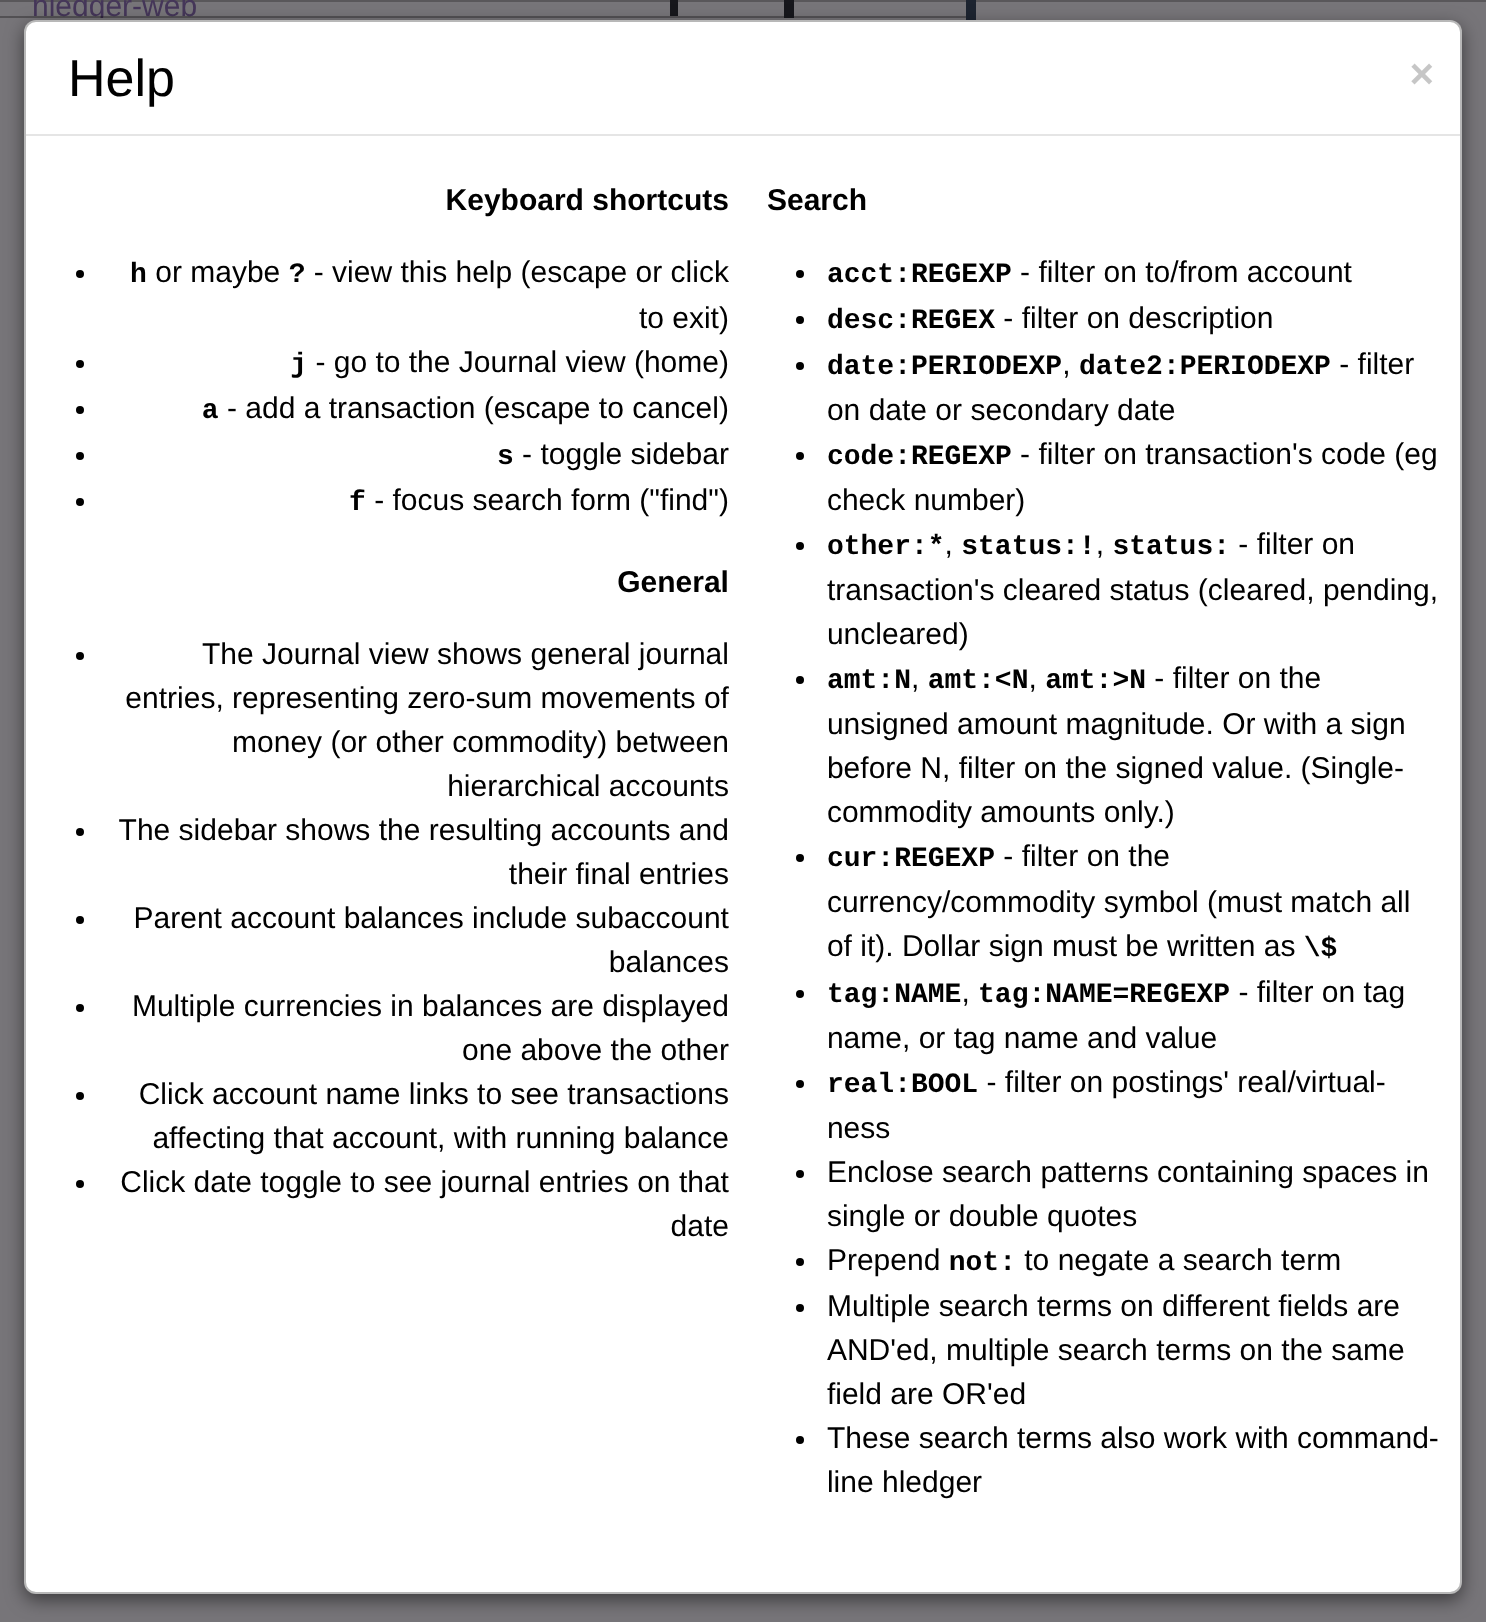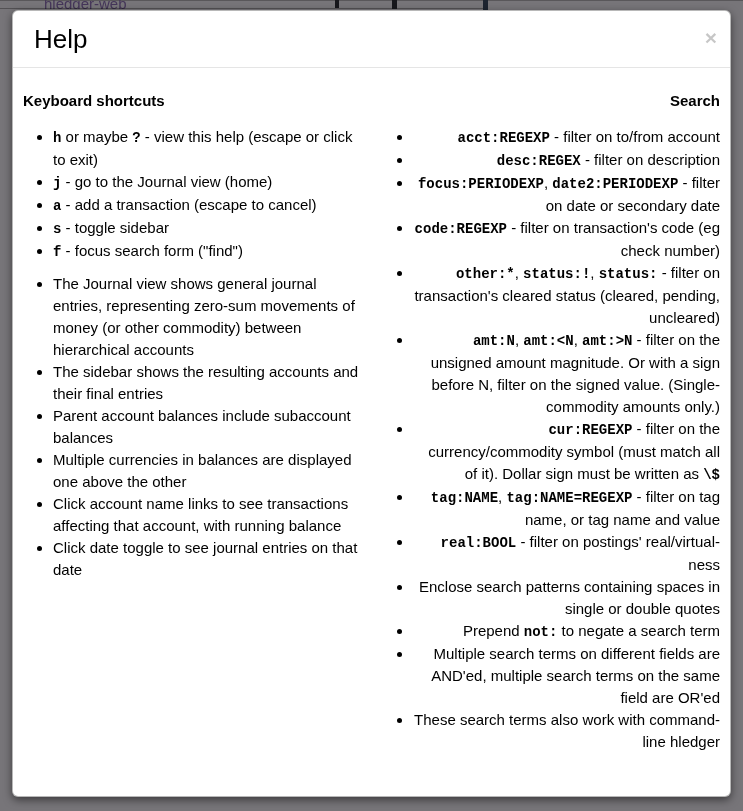--- a/index.html
+++ b/index.html
@@ -8,21 +8,21 @@
     width:743px; height:811px;
     position:relative;
     overflow:hidden;
     background:#777579;
     font-family:"Liberation Sans","DejaVu Sans",sans-serif;
     color:#000;
   }
 
   
   .bg-topline { position:absolute; left:0; top:0; width:743px; height:1px; background:rgba(0,0,0,.25); }
-  .bg-brand { position:absolute; left:44px; top:0; height:9px; overflow:hidden; }
+  .bg-brand { position:absolute; left:16px; top:0; height:9px; overflow:hidden; }
   .bg-brand span { display:block; margin-top:-5px; font-size:15px; color:#453659; white-space:nowrap; }
   .bg-navline { position:absolute; left:0; top:8px; width:487px; height:1px; background:rgba(0,0,0,.30); }
   .frag { position:absolute; top:0; background:#17171c; }
   .frag-1 { left:335px; width:4px; height:8px; }
   .frag-2 { left:392px; width:5px; height:9px; }
   .frag-3 { left:483px; width:5px; height:10px; background:#1d2430; }
 
   
   .modal {
     position:absolute; left:12px; top:10px;
@@ -47,22 +47,22 @@
     font-family:inherit;
     font-size:21px; font-weight:700; line-height:1;
     color:#000; opacity:.22;
     cursor:pointer;
   }
 
   .modal-body {
     padding:14px 10px 10px 10px;
     display:flex;
   }
-  .col-left  { width:345px; margin-right:19px; }
-  .col-right { width:340px;text-align:right; }
+  .col-left  { width:345px; margin-right:19px;text-align:right; }
+  .col-right { width:340px; }
 
   .section-heading {
     margin:8px 0 14px;
     font-size:15px; font-weight:700; line-height:22px;
   }
   .section-heading.not-first { margin-top:18px; }
 
   ul.help-list {
     margin:4px 0 10px;
     padding-left:30px;
@@ -101,35 +101,36 @@
   <div class="modal-body">
     <div class="col-left">
       <h2 class="section-heading">Keyboard shortcuts</h2>
       <ul class="help-list">
           <li><code>h</code> or maybe <code>?</code> - view this help (escape or click to exit)</li>
           <li><code>j</code> - go to the Journal view (home)</li>
           <li><code>a</code> - add a transaction (escape to cancel)</li>
           <li><code>s</code> - toggle sidebar</li>
           <li><code>f</code> - focus search form ("find")</li>
         </ul>
+      <h2 class="section-heading not-first">General</h2>
       <ul class="help-list">
           <li>The Journal view shows general journal entries, representing zero-sum movements of money (or other commodity) between hierarchical accounts</li>
           <li>The sidebar shows the resulting accounts and their final entries</li>
           <li>Parent account balances include subaccount balances</li>
           <li>Multiple currencies in balances are displayed one above the other</li>
           <li>Click account name links to see transactions affecting that account, with running balance</li>
           <li>Click date toggle to see journal entries on that date</li>
         </ul>
     </div>
     <div class="col-right">
       <h2 class="section-heading">Search</h2>
       <ul class="help-list">
           <li><code>acct:REGEXP</code> - filter on to/from account</li>
           <li><code>desc:REGEX</code> - filter on description</li>
-          <li><code>focus:PERIODEXP</code>, <code>date2:PERIODEXP</code> - filter on date or secondary date</li>
+          <li><code>date:PERIODEXP</code>, <code>date2:PERIODEXP</code> - filter on date or secondary date</li>
           <li><code>code:REGEXP</code> - filter on transaction's code (eg check number)</li>
           <li><code>other:*</code>, <code>status:!</code>, <code>status:</code> - filter on transaction's cleared status (cleared, pending, uncleared)</li>
           <li><code>amt:N</code>, <code>amt:&lt;N</code>, <code>amt:&gt;N</code> - filter on the unsigned amount magnitude. Or with a sign before N, filter on the signed value. (Single-commodity amounts only.)</li>
           <li><code>cur:REGEXP</code> - filter on the currency/commodity symbol (must match all of it). Dollar sign must be written as <code>\$</code></li>
           <li><code>tag:NAME</code>, <code>tag:NAME=REGEXP</code> - filter on tag name, or tag name and value</li>
           <li><code>real:BOOL</code> - filter on postings' real/virtual-ness</li>
           <li>Enclose search patterns containing spaces in single or double quotes</li>
           <li>Prepend <code>not:</code> to negate a search term</li>
           <li>Multiple search terms on different fields are AND'ed, multiple search terms on the same field are OR'ed</li>
           <li>These search terms also work with command-line hledger</li>

